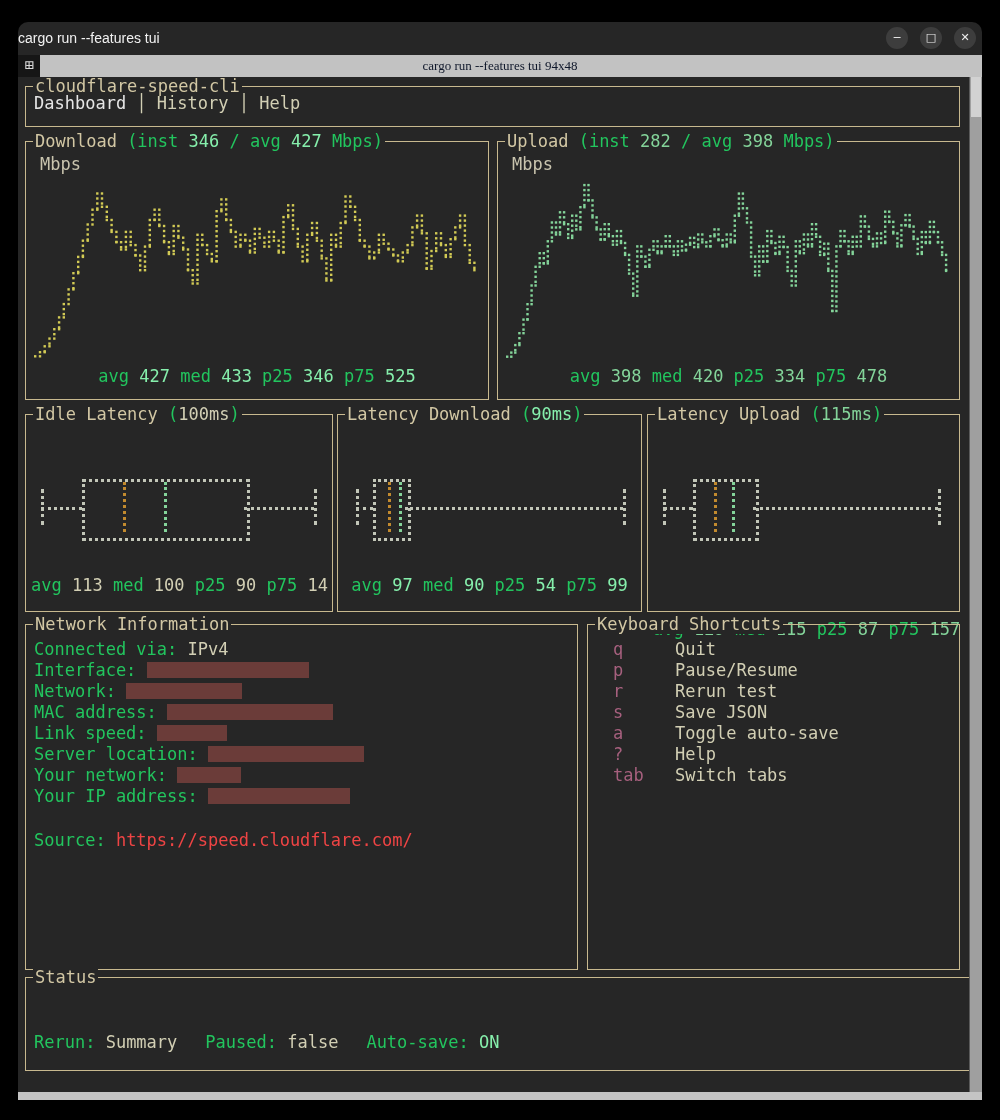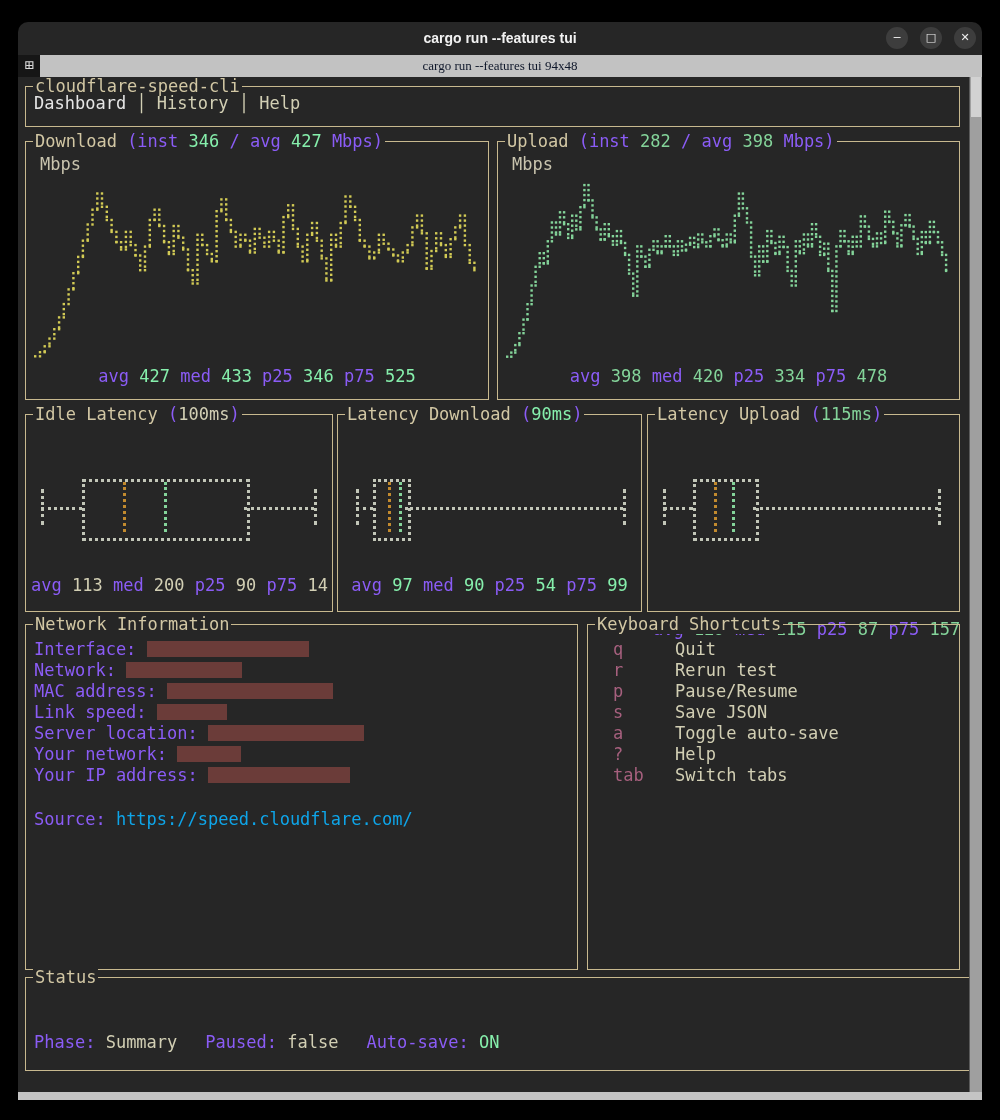--- a/index.html
+++ b/index.html
@@ -1,42 +1,42 @@
 <!DOCTYPE html>
 <html><head>
 <meta charset="utf-8">
 <style>
   html,body{margin:0;padding:0;background:#000;width:1000px;height:1120px;overflow:hidden;}
   body{font-family:"DejaVu Sans Mono",monospace;}
   .win{position:absolute;left:18px;top:22px;width:964px;height:1078px;}
   .titlebar{position:relative;height:33px;background:#262626;border-radius:10px 10px 0 0;}
-  .titlebar .ttl{position:absolute;left:0;right:0;top:8px;text-align:center;color:#f2f2f2;
-    font-family:"Liberation Sans",sans-serif;font-size:14px;font-weight:bold;}
+  .titlebar .ttl{position:absolute;left:0;right:0;top:8px;text-align:left;color:#f2f2f2;
+    font-family:"Liberation Sans",sans-serif;font-size:14px;font-weight:normal;}
   .wbtn{position:absolute;top:5px;width:22px;height:22px;border-radius:50%;background:#3d3d3d;
     color:#efefef;text-align:center;line-height:21px;font-size:11px;font-family:"DejaVu Sans",sans-serif;}
   .tabbar{position:relative;height:22px;background:#c2c2c2;}
   .tabbar .tbtxt{position:absolute;left:0;right:0;top:3px;text-align:center;color:#0f172a;
     font-family:Liberation Serif, serif;font-size:13px;}
   .splitbox{position:absolute;left:0;top:0;width:22px;height:22px;background:#161616;color:#dcdcdc;
     text-align:center;line-height:21px;font-size:15px;}
   .term{position:relative;height:1015px;background:#262626;overflow:hidden;color:#d2cfb4;
     font-size:17px;line-height:21px;padding-left:28px;}
   .scrollbar{position:absolute;right:0;top:0;width:12px;bottom:0;background:#9f9f9f;border-left:1px solid #5a5a5a;}
   .scrollthumb{position:absolute;left:1px;right:1px;top:0;height:40px;background:#d2d2d2;}
   .bottomstrip{height:8px;background:#c4c4c4;}
   .panel{position:absolute;border:1px solid #c8b98f;}
   .ptitle{position:absolute;top:-11px;left:7px;background:#262626;padding:0 2px;white-space:pre;
     color:#d2c7a4;font-size:17px;line-height:20px;}
-  .dim{color:#8b5cf6;}
+  .dim{color:#22c55e;}
   .fg{color:#d2cfb4;}
   .yellow{color:#86efac;}
   .green{color:#84d49a;}
   .gold{color:#e5e5e5;}
   .pink{color:#a6607e;}
-  .red{color:#0ea5e9;}
+  .red{color:#ef4444;}
   .tabsrow{position:absolute;left:8px;top:6px;white-space:pre;}
   .ylabel{position:absolute;left:14px;top:12px;color:#c9c4ae;}
   .chartsvg{position:absolute;left:8px;top:36px;}
   .statsline{position:absolute;left:0;right:0;white-space:pre;}
   .statsline.center{text-align:center;}
   .boxwrap{position:absolute;left:6px;right:6px;top:34px;height:120px;}
   .netcontent{position:absolute;left:8px;top:14px;}
   .netrow{height:21px;white-space:pre;}
   .redact{display:inline-block;height:16px;background:#6b3c39;vertical-align:middle;margin-top:-3px;}
   .rw-a{width:162px;} .rw-b{width:116px;} .rw-c{width:166px;} .rw-d{width:70px;}
@@ -1029,21 +1029,21 @@
       <div class="ptitle"><span>Idle Latency</span><span class="dim"> (</span><span class="fg">100ms</span><span class="dim">)</span></div>
       <div class="boxwrap">
           <div style="position: absolute; left: 9px; top: 40px; height: 36px; border-left: 3px dotted rgb(194, 198, 184);"></div>
           <div style="position: absolute; left: 282px; top: 40px; height: 36px; border-left: 3px dotted rgb(194, 198, 184);"></div>
           <div style="position: absolute; left: 9px; width: 41px; top: 58px; border-top: 3px dotted rgb(194, 198, 184);"></div>
           <div style="position: absolute; left: 212px; width: 70px; top: 58px; border-top: 3px dotted rgb(194, 198, 184);"></div>
           <div style="position: absolute; left: 50px; width: 162px; top: 30px; height: 56px; border: 3px dotted rgb(194, 198, 184);"></div>
           <div style="position: absolute; left: 91px; top: 33px; height: 50px; border-left: 3px dotted rgb(194, 138, 46);"></div>
           <div style="position: absolute; left: 132px; top: 33px; height: 50px; border-left: 3px dotted rgb(132, 212, 154);"></div>
         </div>
-      <div class="statsline" style="top:160px;left:5px;"><span class="dim">avg </span><span class="fg">113</span><span class="dim"> med </span><span class="fg">200</span><span class="dim"> p25 </span><span class="fg">90</span><span class="dim"> p75 </span><span class="fg">14</span></div>
+      <div class="statsline" style="top:160px;left:5px;"><span class="dim">avg </span><span class="fg">113</span><span class="dim"> med </span><span class="fg">100</span><span class="dim"> p25 </span><span class="fg">90</span><span class="dim"> p75 </span><span class="fg">14</span></div>
     </div>
 
     <div class="panel" style="left:319px;top:337px;width:303px;height:196px;">
       <div class="ptitle"><span>Latency Download</span><span class="dim"> (</span><span class="yellow">90ms</span><span class="dim">)</span></div>
       <div class="boxwrap">
           <div style="position: absolute; left: 12px; top: 40px; height: 36px; border-left: 3px dotted rgb(194, 198, 184);"></div>
           <div style="position: absolute; left: 279px; top: 40px; height: 36px; border-left: 3px dotted rgb(194, 198, 184);"></div>
           <div style="position: absolute; left: 12px; width: 17px; top: 58px; border-top: 3px dotted rgb(194, 198, 184);"></div>
           <div style="position: absolute; left: 61px; width: 218px; top: 58px; border-top: 3px dotted rgb(194, 198, 184);"></div>
           <div style="position: absolute; left: 29px; width: 32px; top: 30px; height: 56px; border: 3px dotted rgb(194, 198, 184);"></div>
@@ -1063,49 +1063,50 @@
           <div style="position: absolute; left: 39px; width: 60px; top: 30px; height: 56px; border: 3px dotted rgb(194, 198, 184);"></div>
           <div style="position: absolute; left: 60px; top: 33px; height: 50px; border-left: 3px dotted rgb(194, 138, 46);"></div>
           <div style="position: absolute; left: 78px; top: 33px; height: 50px; border-left: 3px dotted rgb(132, 212, 154);"></div>
         </div>
       <div class="statsline" style="top:160px;left:5px;margin-top:44px;"><span class="dim">avg </span><span class="green">129</span><span class="dim"> med </span><span class="green">115</span><span class="dim"> p25 </span><span class="green">87</span><span class="dim"> p75 </span><span class="green">157</span></div>
     </div>
 
     <div class="panel" style="left:7px;top:547px;width:551px;height:344px;">
       <div class="ptitle">Network Information</div>
       <div class="netcontent">
+        <div class="netrow"><span class="dim">Connected via: </span><span class="fg">IPv4</span></div>
         <div class="netrow"><span class="dim">Interface: </span><span class="redact rw-a"></span></div>
         <div class="netrow"><span class="dim">Network: </span><span class="redact rw-b"></span></div>
         <div class="netrow"><span class="dim">MAC address: </span><span class="redact rw-c"></span></div>
         <div class="netrow"><span class="dim">Link speed: </span><span class="redact rw-d"></span></div>
         <div class="netrow"><span class="dim">Server location: </span><span class="redact rw-e"></span></div>
         <div class="netrow"><span class="dim">Your network: </span><span class="redact rw-f"></span></div>
         <div class="netrow"><span class="dim">Your IP address: </span><span class="redact rw-g"></span></div>
         <div class="blankrow"></div>
         <div class="netrow"><span class="dim">Source: </span><span class="red">https://speed.cloudflare.com/</span></div>
       </div>
     </div>
 
     <div class="panel" style="left:569px;top:547px;width:371px;height:344px;">
       <div class="ptitle">Keyboard Shortcuts</div>
       <div class="keycontent">
         <div class="keyrow"><span class="k pink">q</span><span class="fg">Quit</span></div>
+        <div class="keyrow"><span class="k pink">p</span><span class="fg">Pause/Resume</span></div>
         <div class="keyrow"><span class="k pink">r</span><span class="fg">Rerun test</span></div>
-        <div class="keyrow"><span class="k pink">p</span><span class="fg">Pause/Resume</span></div>
         <div class="keyrow"><span class="k pink">s</span><span class="fg">Save JSON</span></div>
         <div class="keyrow"><span class="k pink">a</span><span class="fg">Toggle auto-save</span></div>
         <div class="keyrow"><span class="k pink">?</span><span class="fg">Help</span></div>
         <div class="keyrow"><span class="k pink">tab</span><span class="fg">Switch tabs</span></div>
       </div>
     </div>
 
     <div class="panel" style="left:7px;top:900px;width:943px;height:92px;">
       <div class="ptitle">Status</div>
       <div class="statuscontent">
-        <div class="statusrow"><span class="dim">Phase: </span><span class="fg">Summary</span><span class="gap"></span><span class="dim">Paused: </span><span class="fg">false</span><span class="gap"></span><span class="dim">Auto-save: </span><span class="yellow">ON</span></div>
+        <div class="statusrow"><span class="dim">Rerun: </span><span class="fg">Summary</span><span class="gap"></span><span class="dim">Paused: </span><span class="fg">false</span><span class="gap"></span><span class="dim">Auto-save: </span><span class="yellow">ON</span></div>
         
         
       </div>
     </div>
 
     <div class="scrollbar">
       <div class="scrollthumb"></div>
     </div>
   </div>
 

